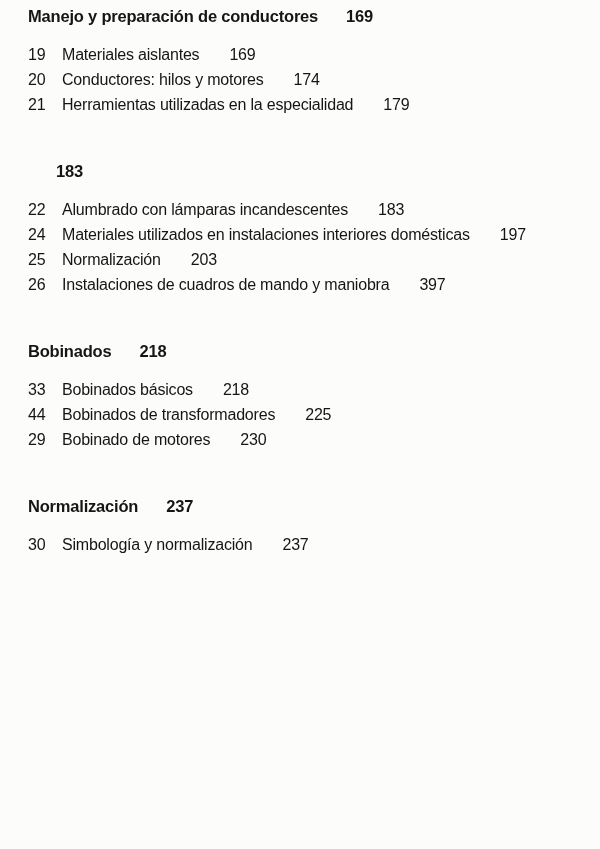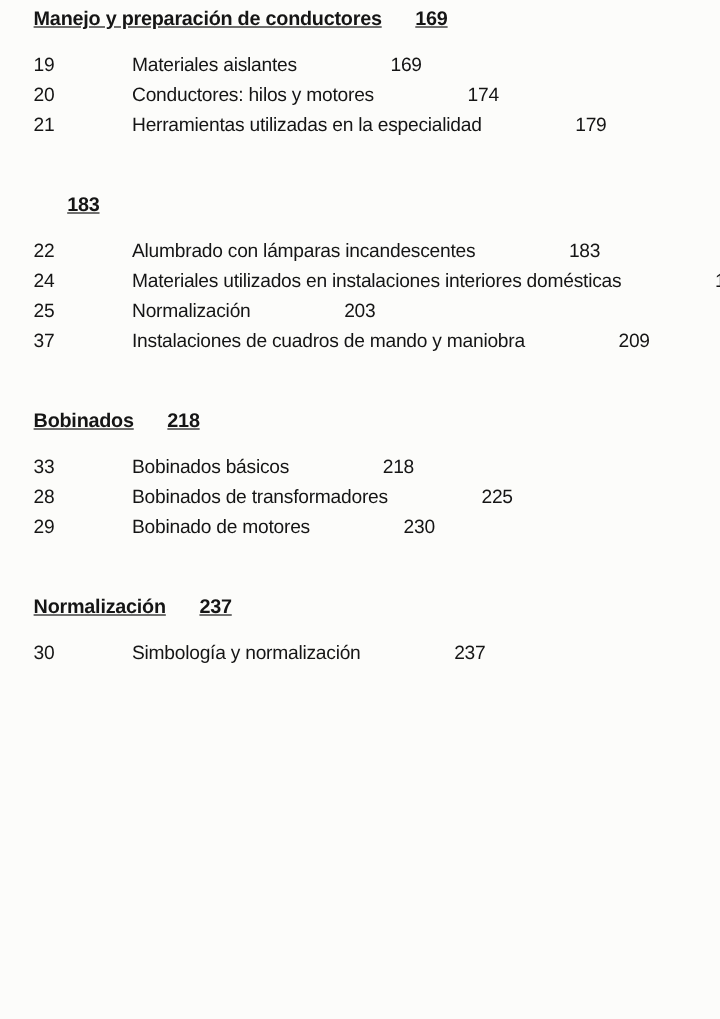--- a/index.html
+++ b/index.html
@@ -21,38 +21,36 @@
     margin: 0 0 42px 0;
   }
   .heading {
     margin: 0 0 13px 0;
     font-size: 16.5px;
     font-weight: bold;
     line-height: 25px;
     letter-spacing: -0.2px;
     display: flex;
     align-items: flex-end;
-    text-decoration: underline;
   }
   .h-page {
     margin-left: 28px;
     font-weight: bold;
   }
   .entries {
     list-style: none;
     margin: 0;
     padding: 0;
   }
   .entry {
     display: flex;
     align-items: baseline;
     font-size: 16px;
     line-height: 25px;
     letter-spacing: -0.2px;
-    gap: 48px;
   }
   .e-num {
     flex: none;
     width: 34px;
   }
   .e-title {
     white-space: nowrap;
     text-align: center;
   }
   .e-page {
@@ -107,41 +105,41 @@
     <span class="e-page">197</span>
   </li>
 
   <li class="entry">
     <span class="e-num">25</span>
     <span class="e-title">Normalización</span>
     <span class="e-page">203</span>
   </li>
 
   <li class="entry">
-    <span class="e-num">37</span>
+    <span class="e-num">26</span>
     <span class="e-title">Instalaciones de cuadros de mando y maniobra</span>
-    <span class="e-page">209</span>
+    <span class="e-page">397</span>
   </li>
 </ul>
   </section>
 
   <section class="toc-section">
     <h2 class="heading">
       <span class="h-title">Bobinados</span>
       <span class="h-page">218</span>
     </h2>
     <ul class="entries">
   <li class="entry">
     <span class="e-num">33</span>
     <span class="e-title">Bobinados básicos</span>
     <span class="e-page">218</span>
   </li>
 
   <li class="entry">
-    <span class="e-num">28</span>
+    <span class="e-num">44</span>
     <span class="e-title">Bobinados de transformadores</span>
     <span class="e-page">225</span>
   </li>
 
   <li class="entry">
     <span class="e-num">29</span>
     <span class="e-title">Bobinado de motores</span>
     <span class="e-page">230</span>
   </li>
 </ul>

